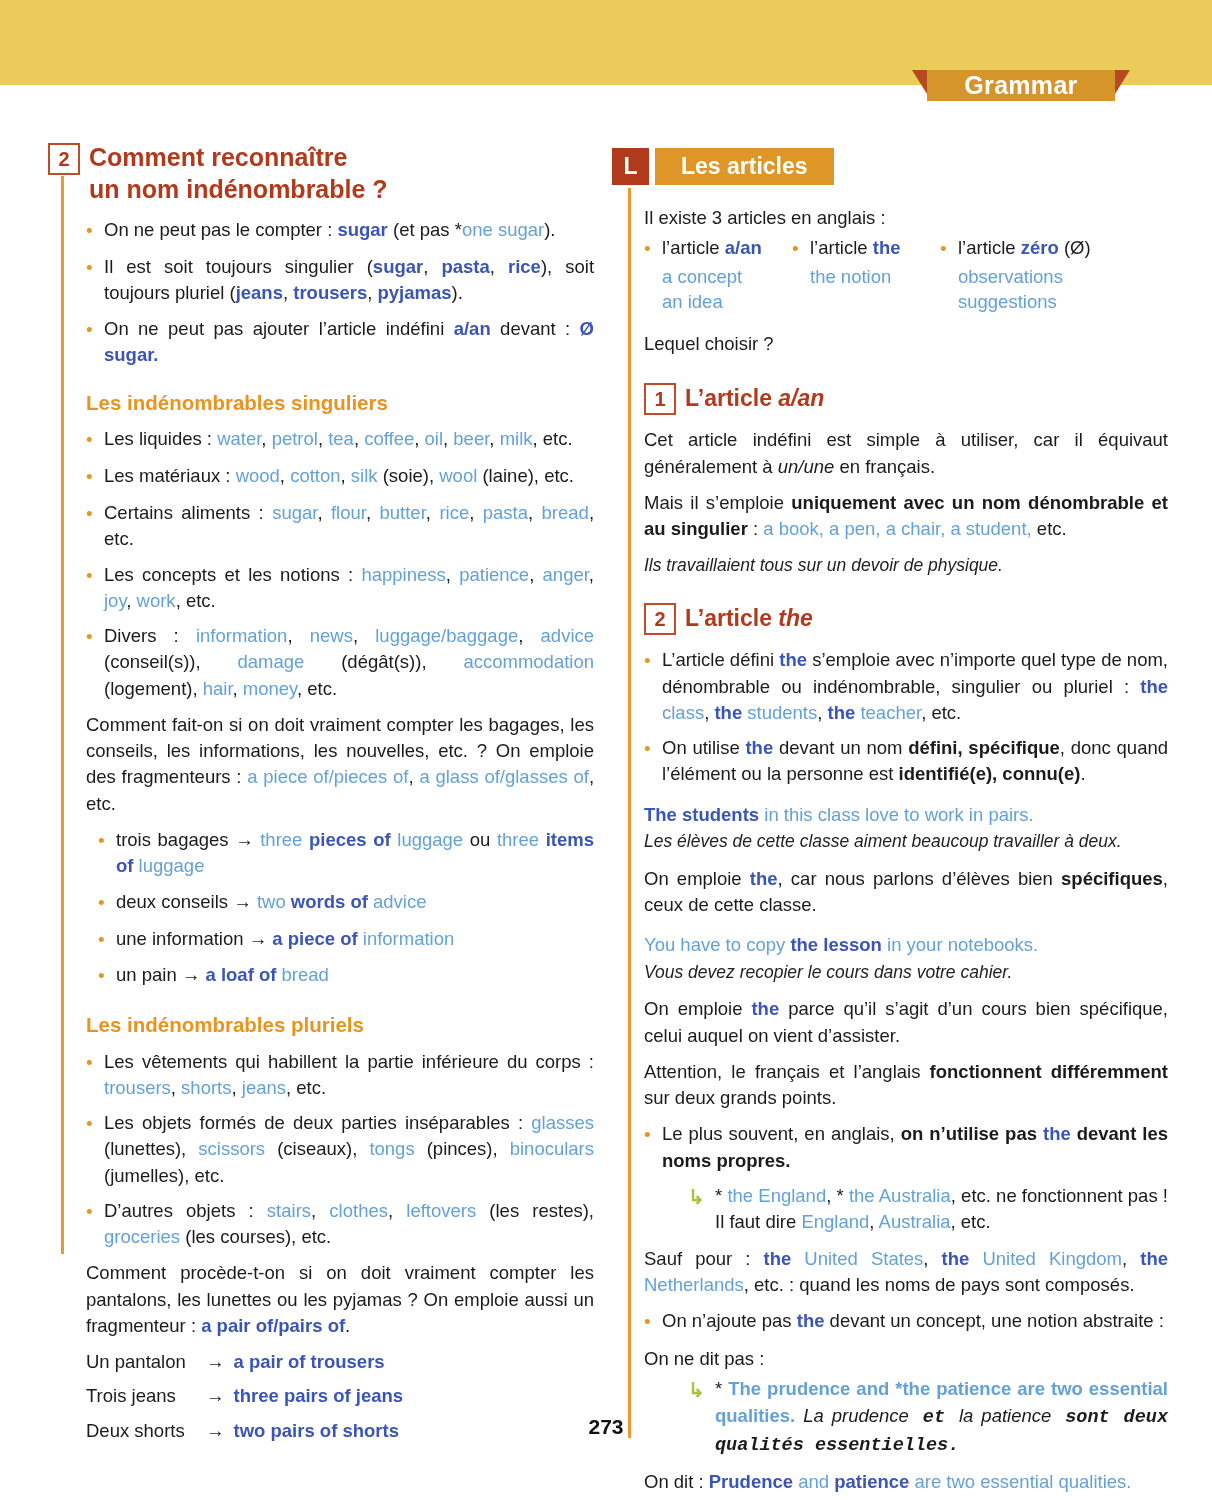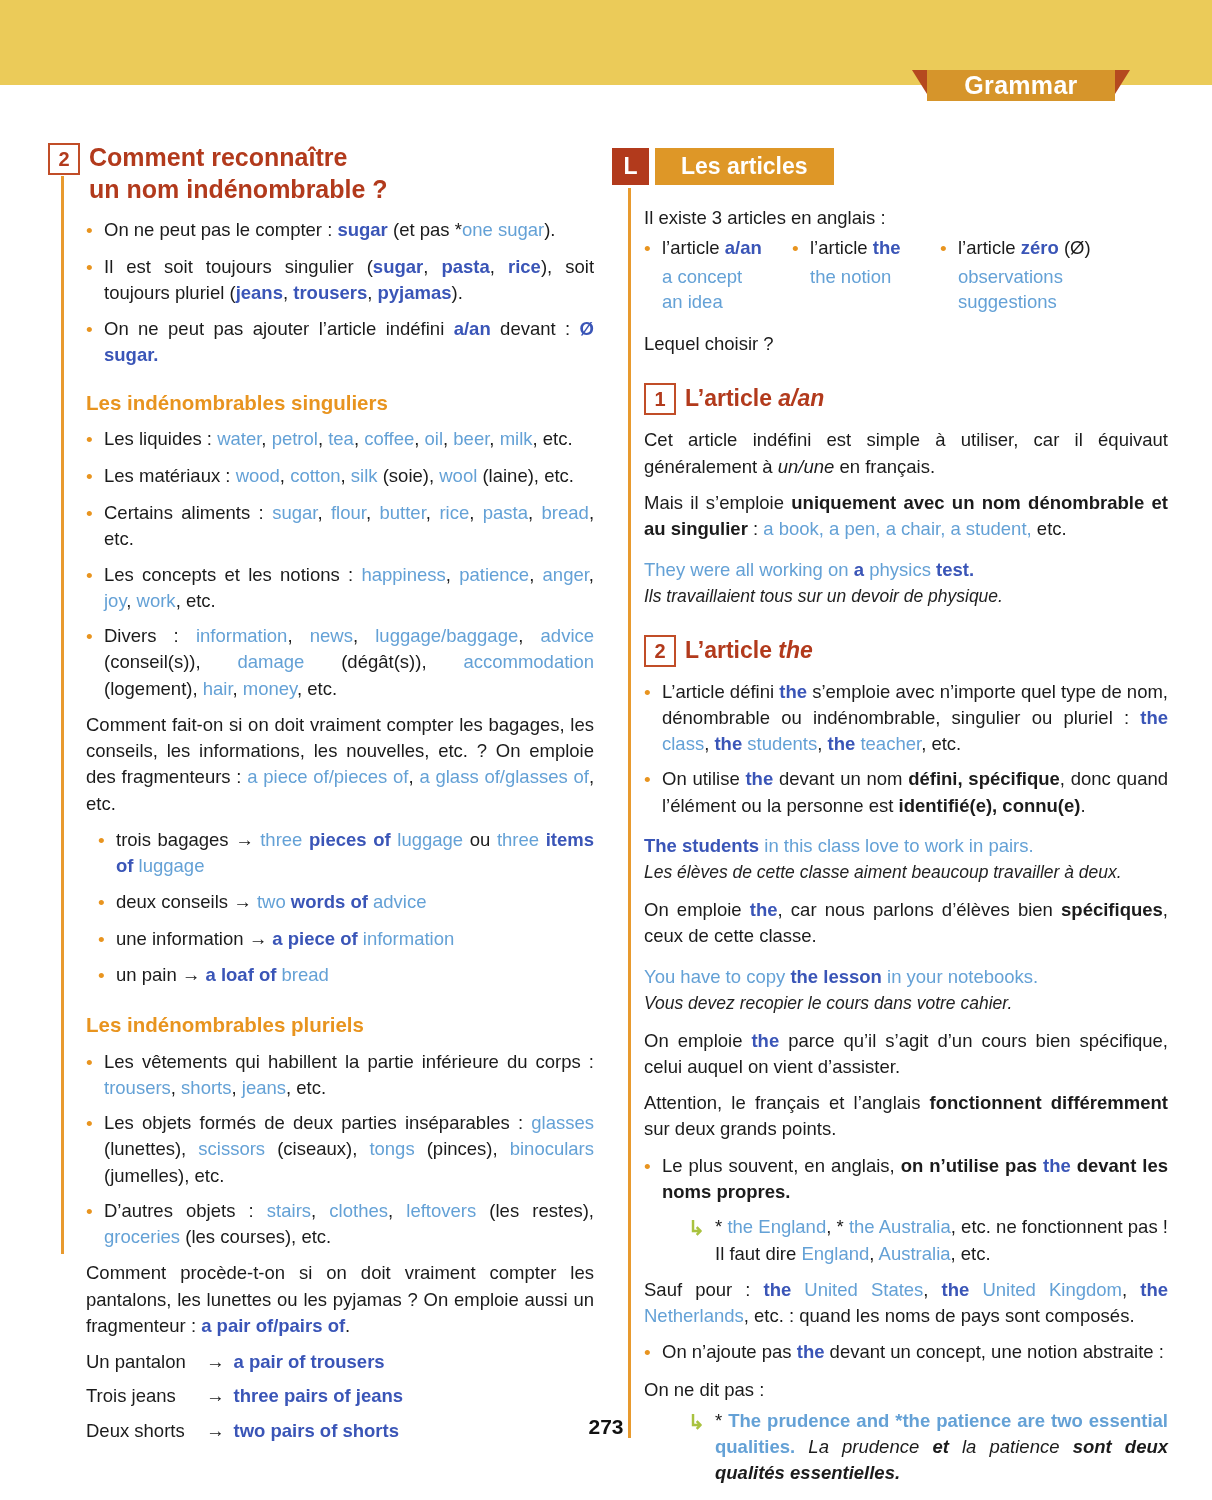--- a/index.html
+++ b/index.html
@@ -70,21 +70,21 @@
   .arthead{margin-bottom:2px;}
   .artsub{margin-left:18px;color:#64a1d6;line-height:1.35;}
 
   
   .s-k{}
   .s-b{font-weight:bold;}
   .s-lb{color:#64a1d6;}
   .s-lbb{color:#64a1d6;font-weight:bold;}
   .s-db{color:#3a55b7;font-weight:bold;}
   .s-i{font-style:italic;}
-  .s-ib{font-style:italic;font-weight:bold;}
+  .s-ib{font-style:italic;font-weight:bold;font-family:Liberation Mono, monospace;}
   .s-red{color:#b23a1c;font-weight:bold;}
   .s-redi{color:#b23a1c;font-weight:bold;font-style:italic;}
 
   .pagenum{position:absolute;top:1412px;left:0;width:1212px;text-align:center;
     font-weight:bold;font-size:21px;color:#111;}
 </style>
 </head>
 <body>
 
 <div class="band"></div>
@@ -219,21 +219,20 @@
             <div class="artsub">suggestions</div>
           </div>
         </div>
         <p class="para"><span class="s-k">Lequel choisir ?</span></p>
         <div class="sechead">
           <span class="num-box">1</span>
           <h2 class="sec-title"><span class="s-red">L’article </span><span class="s-redi">a/an</span></h2>
         </div>
         <p class="para"><span class="s-k">Cet article indéfini est simple à utiliser, car il équivaut généralement à </span><span class="s-i">un/une</span><span class="s-k"> en français.</span></p>
         <p class="para"><span class="s-k">Mais il s’emploie </span><span class="s-b">uniquement avec un nom dénombrable et au singulier</span><span class="s-k"> : </span><span class="s-lb">a book, a pen, a chair, a student,</span><span class="s-k"> etc.</span></p>
-        <p class="example"><span class="s-lb">They were all working on </span><span class="s-db">a</span><span class="s-lb"> physics </span><span class="s-db">test.</span></p>
         <p class="trans"><span class="s-i">Ils travaillaient tous sur un devoir de physique.</span></p>
         <div class="sechead">
           <span class="num-box">2</span>
           <h2 class="sec-title"><span class="s-red">L’article </span><span class="s-redi">the</span></h2>
         </div>
         <div class="bullet">
           <span class="dot">•</span>
           <div class="bt"><span class="s-k">L’article défini </span><span class="s-db">the</span><span class="s-k"> s’emploie avec n’importe quel type de nom, dénombrable ou indénombrable, singulier ou pluriel : </span><span class="s-db">the</span><span class="s-lb"> class</span><span class="s-k">, </span><span class="s-db">the</span><span class="s-lb"> students</span><span class="s-k">, </span><span class="s-db">the</span><span class="s-lb"> teacher</span><span class="s-k">, etc.</span></div>
         </div>
         <div class="bullet">

